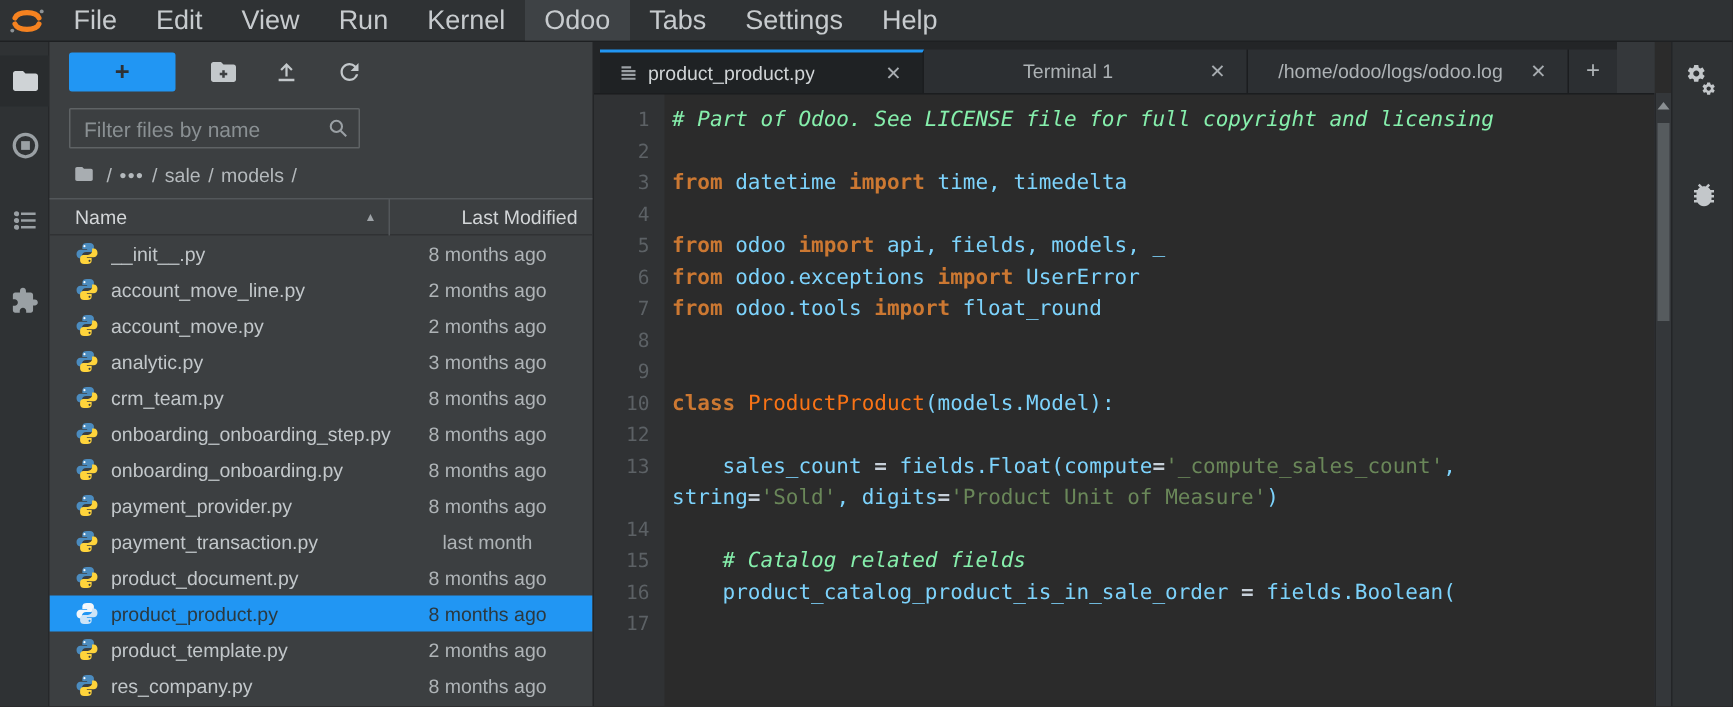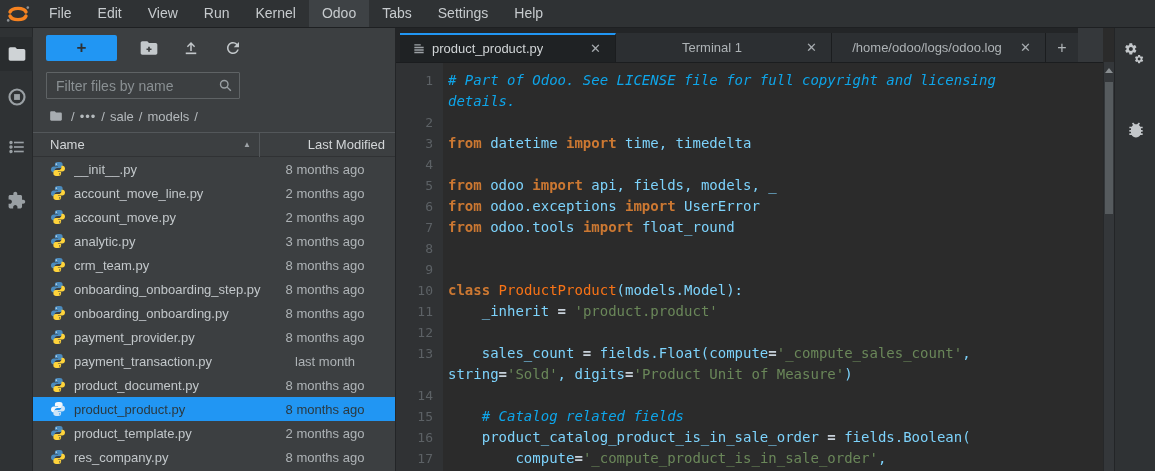--- a/index.html
+++ b/index.html
@@ -12,21 +12,21 @@
 
   
   #menubar {
     position:absolute; left:0; top:0; width:1155px; height:28px;
     background:#2f3234; display:flex; align-items:center;
     border-bottom:1px solid #1e2022;
   }
   #logo { width:36px; height:28px; display:flex; align-items:center; justify-content:center; }
   .menu-items { display:flex; height:100%; }
   .menu-item {
-    padding:0 13px; font-size:14px; color:#c7cbce; line-height:27px; cursor:default;
+    padding:0 13px; font-size:18px; color:#c7cbce; line-height:27px; cursor:default;
   }
   .menu-item.active { background:#3e4245; }
 
   
   #left-bar {
     position:absolute; left:0; top:28px; bottom:0; width:33px;
     background:#2f3234; border-right:1px solid #26282a;
   }
   .act-icon { position:absolute; left:0; width:33px; height:34px; display:flex; align-items:center; justify-content:center; }
   .act-icon.active { background:#292c2e; }
@@ -95,21 +95,21 @@
     position:absolute; left:0; top:34px; right:0; bottom:0;
     background:#2b2b2b; border-top:1px solid #1b1d1f; padding-top:7px; overflow:hidden;
   }
   #gutter-bg { position:absolute; left:0; top:0; bottom:0; width:47px; background:#303234; }
   .code-line { position:relative; display:flex; height:21px; line-height:21px; font-family:"DejaVu Sans Mono", monospace; }
   .code-line .ln { flex:0 0 47px; text-align:right; padding-right:10px; font-size:13px; color:#5c6165; }
   .code-line .lc { padding-left:5px; white-space:pre; font-size:14px; color:#a9b7c6; }
   .tok-kw  { color:#cc7832; font-weight:bold; }
   .tok-def { color:#f97316; }
   .tok-str { color:#6a8759; }
-  .tok-com { color:#0ea5e9; font-style:italic; }
+  .tok-com { color:#86efac; font-style:italic; }
   .tok-op  { color:#c7d0d9; font-weight:bold; }
   .tok-txt { color:#7dd3fc; }
 
   
   #editor-scrollbar {
     position:absolute; left:1103px; top:62px; bottom:0; width:11px;
     background:#34373a; border-left:1px solid #26282a;
   }
   #scroll-up-arrow {
     position:absolute; top:6px; left:1px; width:0; height:0;
@@ -393,24 +393,20 @@
       </div>
   </div>
   <div id="code-area">
     <div id="gutter-bg"></div>
     <div id="code-lines">
         <div class="code-line">
           <span class="ln">1</span>
           <span class="lc"><span class="tok-com"># Part of Odoo. See LICENSE file for full copyright and licensing</span></span>
         </div>
         <div class="code-line">
-          <span class="ln"></span>
-          <span class="lc"><span class="tok-com">details.</span></span>
-        </div>
-        <div class="code-line">
           <span class="ln">2</span>
           <span class="lc"></span>
         </div>
         <div class="code-line">
           <span class="ln">3</span>
           <span class="lc"><span class="tok-kw">from</span><span class="tok-txt"> datetime </span><span class="tok-kw">import</span><span class="tok-txt"> time, timedelta</span></span>
         </div>
         <div class="code-line">
           <span class="ln">4</span>
           <span class="lc"></span>
@@ -433,24 +429,20 @@
         </div>
         <div class="code-line">
           <span class="ln">9</span>
           <span class="lc"></span>
         </div>
         <div class="code-line">
           <span class="ln">10</span>
           <span class="lc"><span class="tok-kw">class</span><span class="tok-txt"> </span><span class="tok-def">ProductProduct</span><span class="tok-txt">(models.Model):</span></span>
         </div>
         <div class="code-line">
-          <span class="ln">11</span>
-          <span class="lc"><span class="tok-txt">    _inherit </span><span class="tok-op">=</span><span class="tok-txt"> </span><span class="tok-str">'product.product'</span></span>
-        </div>
-        <div class="code-line">
           <span class="ln">12</span>
           <span class="lc"></span>
         </div>
         <div class="code-line">
           <span class="ln">13</span>
           <span class="lc"><span class="tok-txt">    sales_count </span><span class="tok-op">=</span><span class="tok-txt"> fields.Float(compute</span><span class="tok-op">=</span><span class="tok-str">'_compute_sales_count'</span><span class="tok-txt">,</span></span>
         </div>
         <div class="code-line">
           <span class="ln"></span>
           <span class="lc"><span class="tok-txt">string</span><span class="tok-op">=</span><span class="tok-str">'Sold'</span><span class="tok-txt">, digits</span><span class="tok-op">=</span><span class="tok-str">'Product Unit of Measure'</span><span class="tok-txt">)</span></span>
@@ -462,21 +454,20 @@
         <div class="code-line">
           <span class="ln">15</span>
           <span class="lc"><span class="tok-txt">    </span><span class="tok-com"># Catalog related fields</span></span>
         </div>
         <div class="code-line">
           <span class="ln">16</span>
           <span class="lc"><span class="tok-txt">    product_catalog_product_is_in_sale_order </span><span class="tok-op">=</span><span class="tok-txt"> fields.Boolean(</span></span>
         </div>
         <div class="code-line">
           <span class="ln">17</span>
-          <span class="lc"><span class="tok-txt">        compute</span><span class="tok-op">=</span><span class="tok-str">'_compute_product_is_in_sale_order'</span><span class="tok-txt">,</span></span>
         </div>
       </div>
   </div>
 </div>
 
 <div id="editor-scrollbar">
   <div id="scroll-up-arrow"></div>
   <div id="scroll-thumb"></div>
 </div>
 

